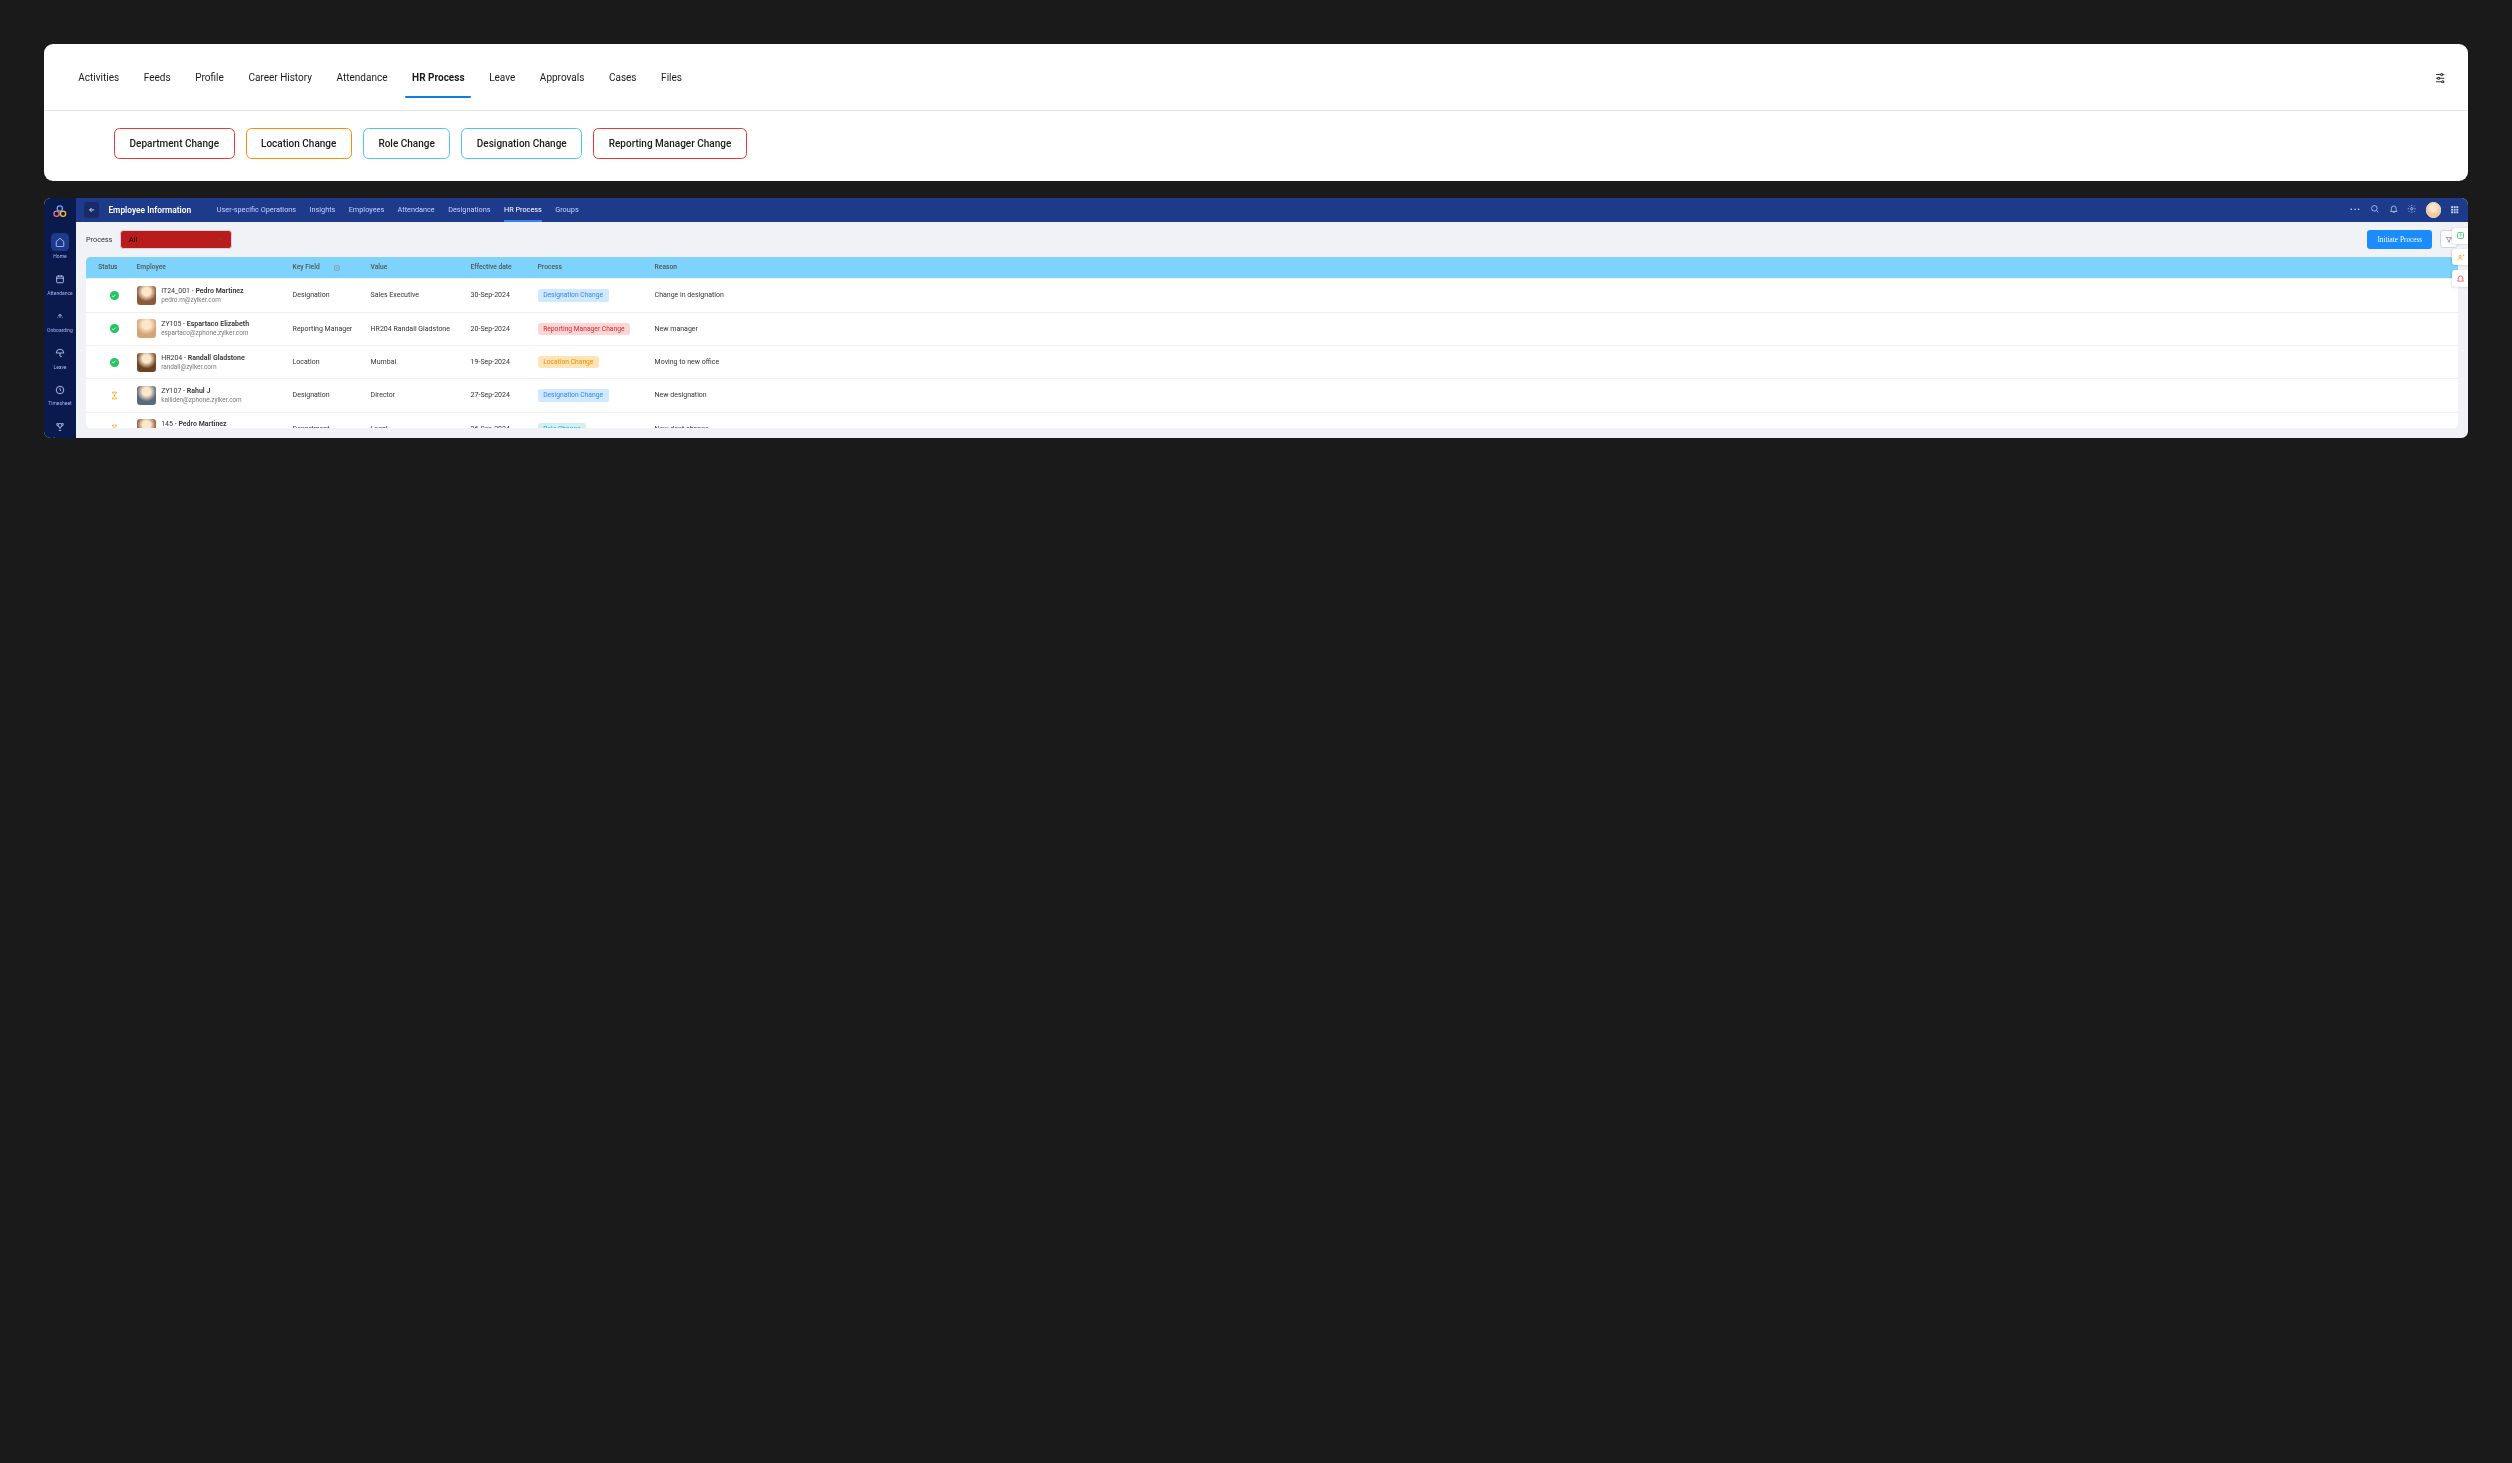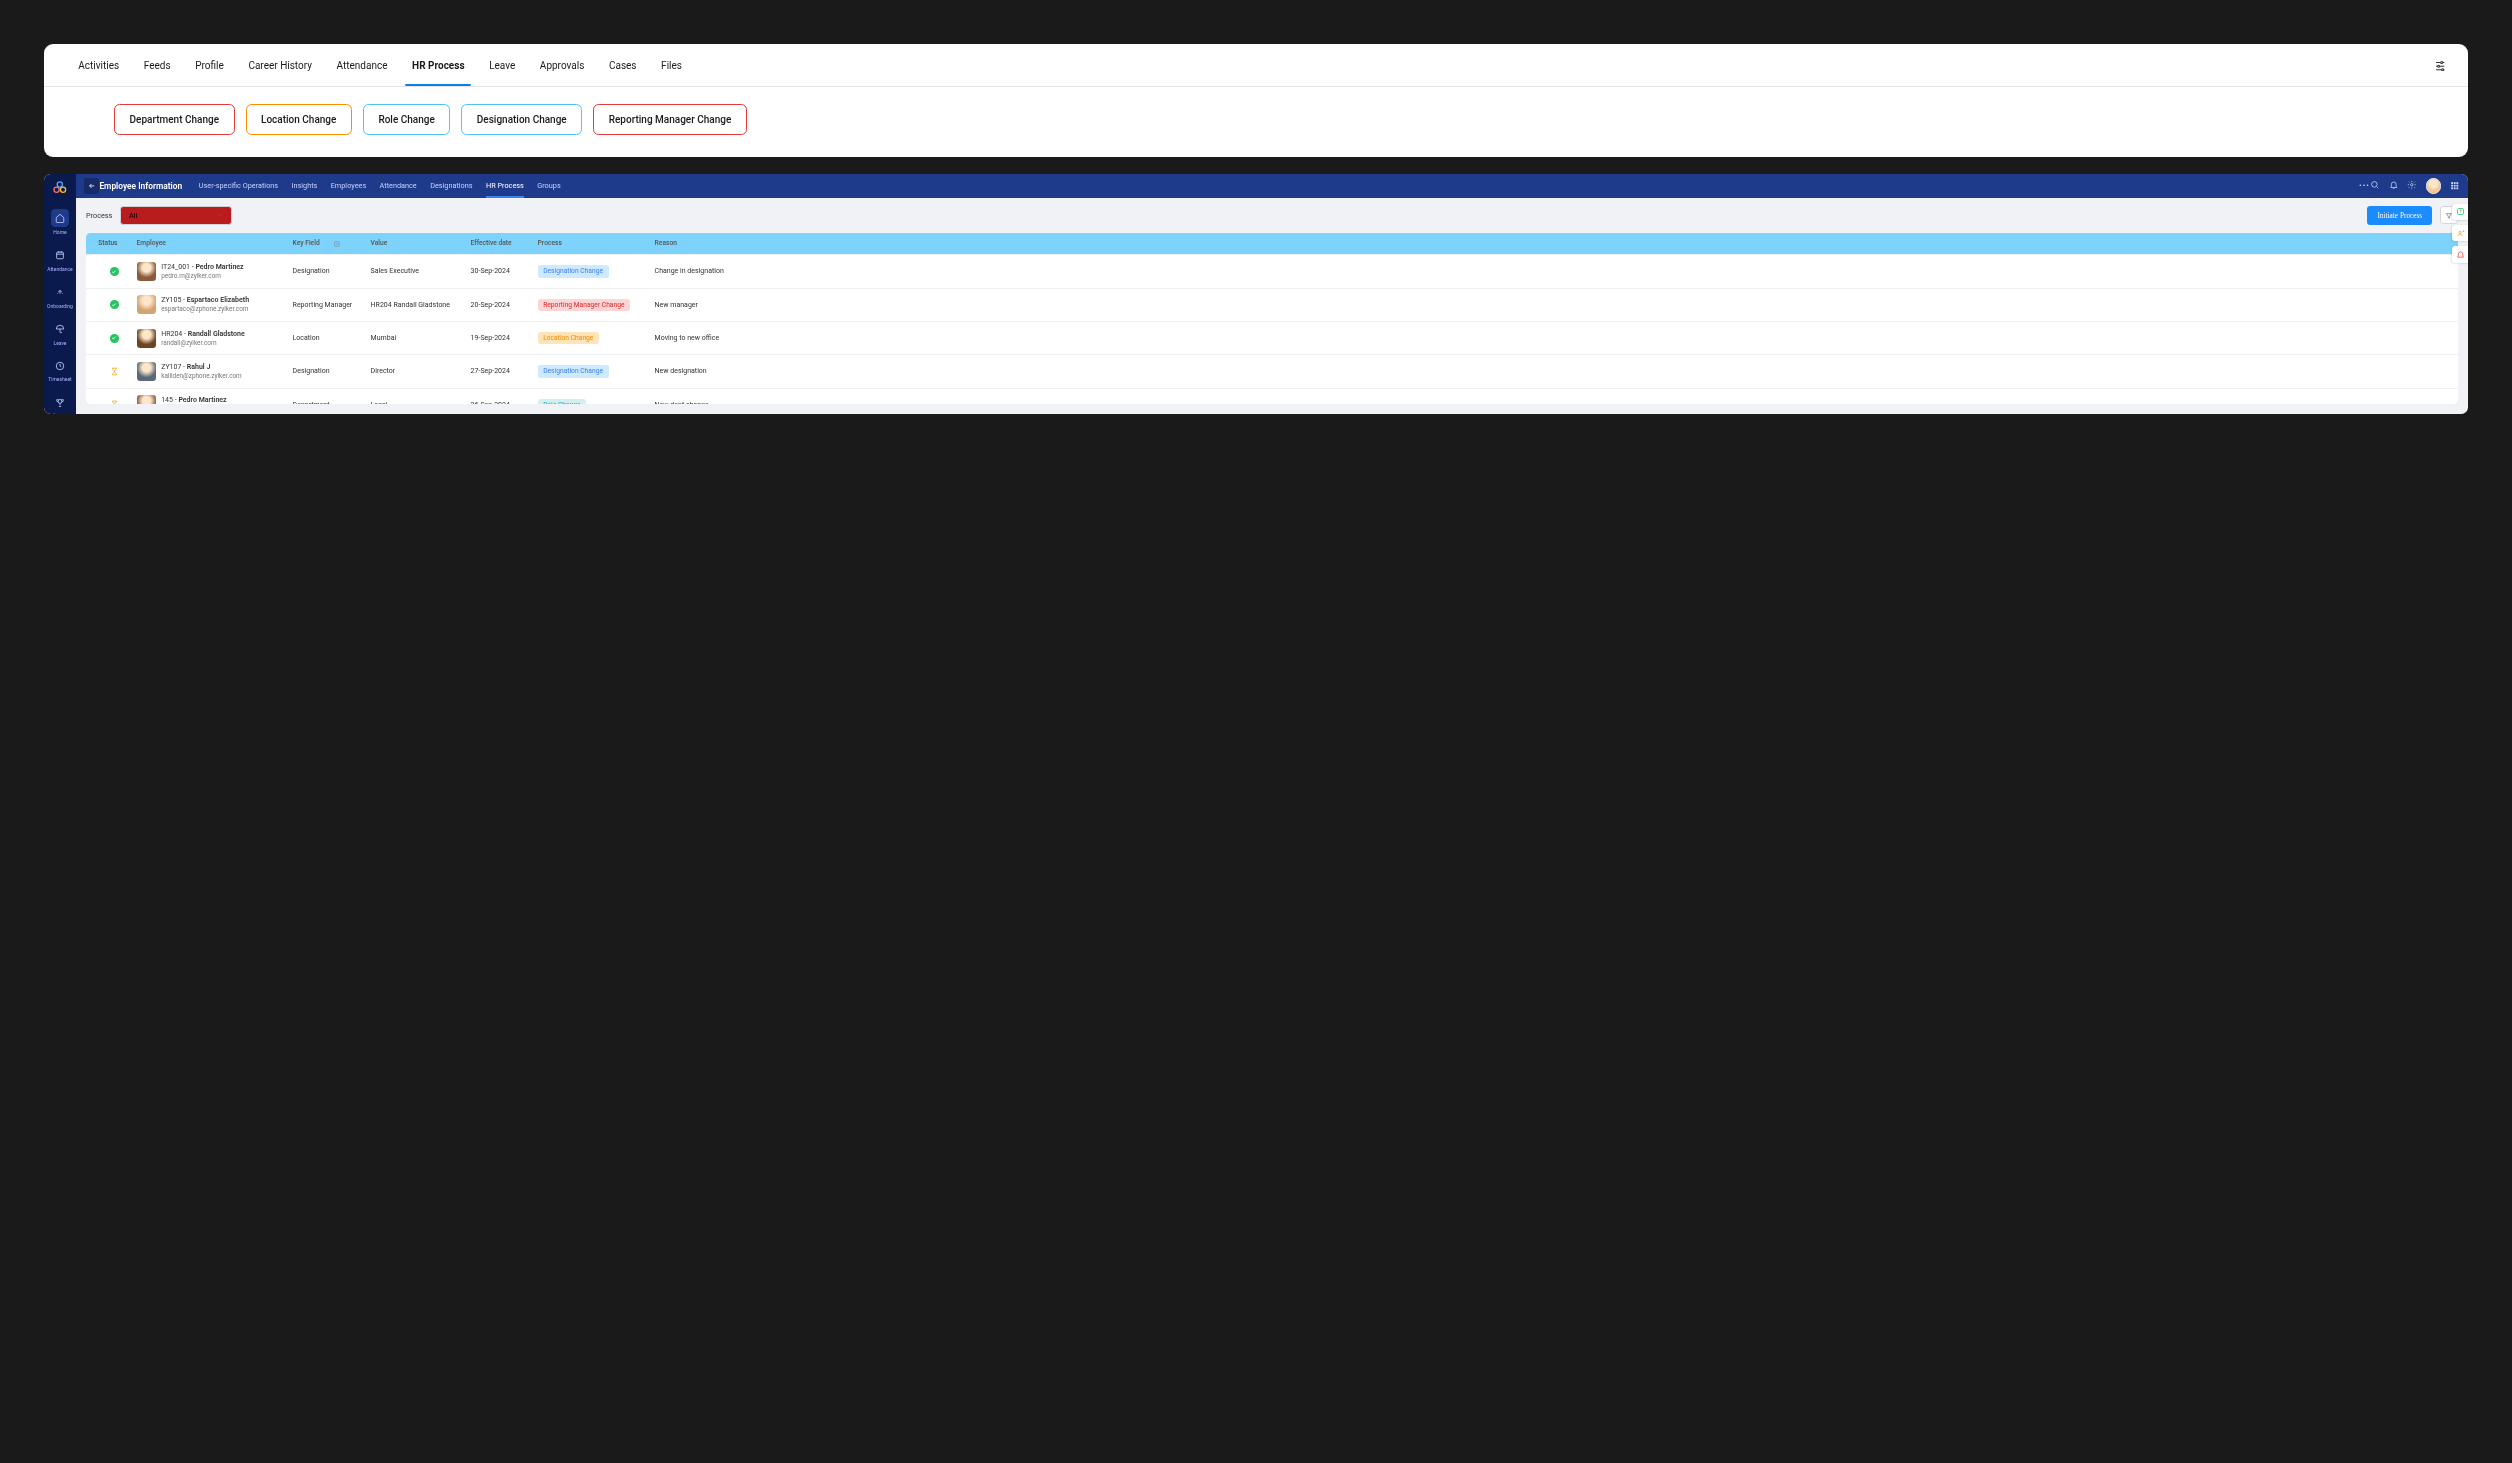--- a/index.html
+++ b/index.html
@@ -1,21 +1,21 @@
 <!DOCTYPE html>
 <html style="font-size:9px"><head>
 <meta charset="utf-8">
 <style>
 * { margin: 0; padding: 0; box-sizing: border-box; font-family: -apple-system, BlinkMacSystemFont, 'Segoe UI', Roboto, sans-serif; }
 body { background: #1a1a1a; padding: 22px; }
 .outer-frame { background: #1a1a1a; border-radius: 33px; padding: 22px; }
 
 
 .top-panel { background: #fff; border-radius: 9px; padding: 0; margin-bottom: 16.7px; overflow: hidden; }
-.tabs-row { display: flex; align-items: center; padding: 0 22px; border-bottom: 0.6px solid #e5e5e5; }
+.tabs-row { display: flex; align-items: center; padding: 12px 22px; border-bottom: 0.6px solid #e5e5e5; }
 .tab-item { padding: 15.6px 12.3px; font-size: 10px; color: #1a1a1a; cursor: pointer; position: relative; font-weight: 450; }
 .tab-item.active { font-weight: 700; }
 .tab-item.active::after { content: ''; position: absolute; bottom: 0; left: 5.6px; right: 5.6px; height: 2.2px; background: #0d7ee8; border-radius: 1.1px; }
 .tabs-spacer { flex: 1; }
 .settings-icon { width: 12.3px; height: 12.3px; cursor: pointer; }
 
 .request-section { padding: 16.7px 22px 22px; }
 .request-header { display: flex; align-items: flex-start; gap: 12.3px; margin-bottom: 13.4px; }
 .person-icon-box { width: 35px; height: 35px; background: #e8f3e0; border-radius: 5.6px; display: flex; align-items: center; justify-content: center; }
 .request-title { font-size: 13.4px; font-weight: 700; color: #1a1a1a; margin-bottom: 4.5px; }
@@ -30,21 +30,21 @@
 .app-panel { display: flex; border-radius: 6.7px; overflow: hidden; background: #f0f2f5; height: 240px; }
 
 .sidebar { width: 32px; background: #0a1a4d; display: flex; flex-direction: column; align-items: center; padding-top: 6.7px; gap: 2.2px; }
 .logo-box { width: 15.6px; height: 15.6px; margin-bottom: 6.7px; position: relative; }
 .side-item { width: 100%; display: flex; flex-direction: column; align-items: center; padding: 4.5px 0; cursor: pointer; }
 .side-icon-wrap { width: 18px; height: 18px; border-radius: 4.5px; display: flex; align-items: center; justify-content: center; }
 .side-item.active .side-icon-wrap { background: #1e3a8a; }
 .side-label { font-size: 5px; color: #a5b4fc; margin-top: 1.7px; }
 
 .main-area { flex: 1; display: flex; flex-direction: column; position: relative; }
-.topbar { background: #1e3a8a; height: 24.6px; display: flex; align-items: center; padding: 0 7.8px; }
+.topbar { background: #1e3a8a; height: 24.6px; display: flex; align-items: center; padding: 0 7.8px; gap: 9px; }
 .back-btn { width: 15.6px; height: 15.6px; background: rgba(0,0,0,.25); border-radius: 2.2px; display: flex; align-items: center; justify-content: center; cursor: pointer; }
 .page-title { color: #fff; font-size: 8.4px; font-weight: 600; margin-right: 16.7px; }
 .nav-tabs { display: flex; gap: 13.4px; flex: 1; height: 100%; align-items: center; }
 .nav-tab { color: #c7d2fe; font-size: 7.3px; cursor: pointer; height: 100%; display: flex; align-items: center; position: relative; }
 .nav-tab.active { color: #fff; }
 .nav-tab.active::after { content:''; position:absolute; bottom:0; left:0; right:0; height:1.7px; background:#3b82f6; }
 .more-dots { color:#c7d2fe; cursor:pointer; font-size:7.8px; letter-spacing:1.1px; }
 .topbar-right { display: flex; align-items: center; gap: 9px; }
 .tb-icon { cursor: pointer; }
 .avatar-circle { width: 15.6px; height: 15.6px; border-radius: 50%; background: linear-gradient(135deg,#fbbf24,#f59e0b); border: 1.1px solid #fff; cursor:pointer; overflow:hidden; }

